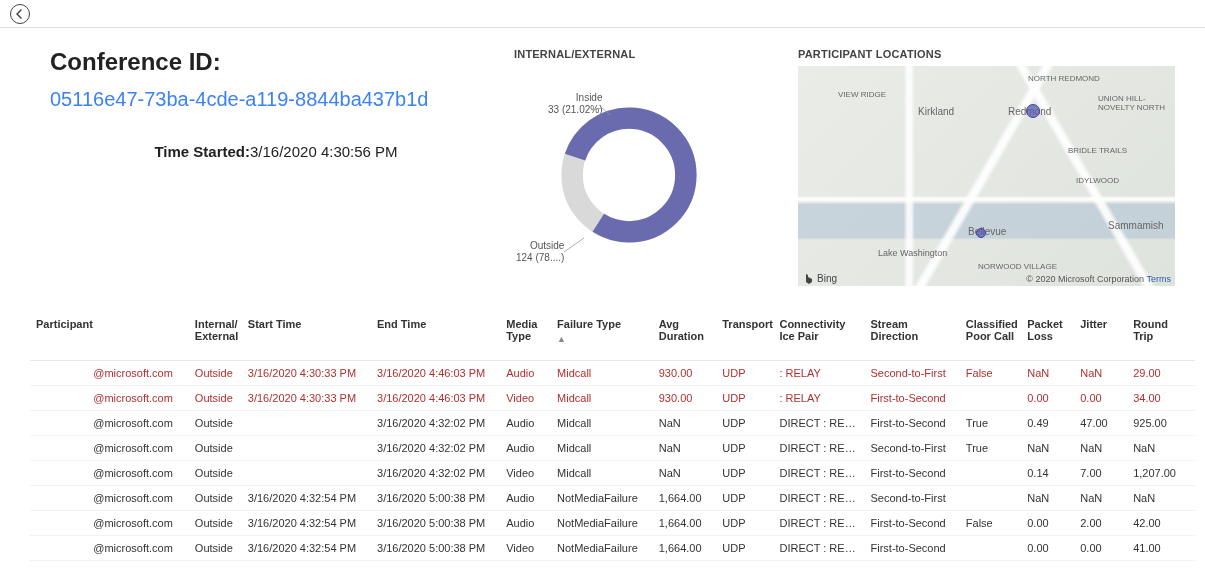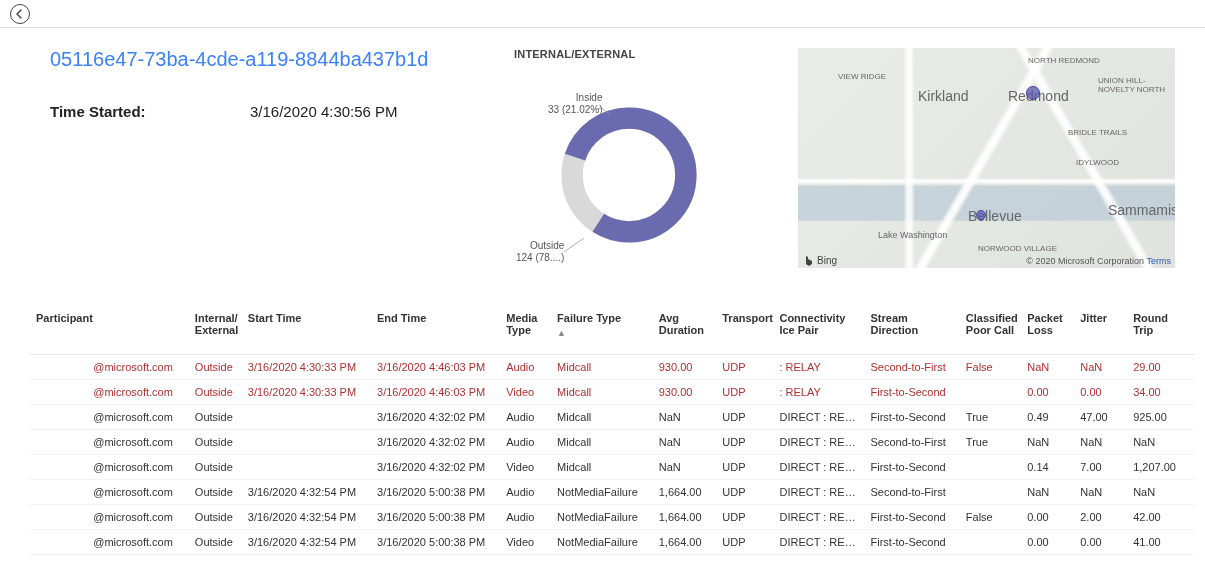--- a/index.html
+++ b/index.html
@@ -35,21 +35,21 @@
     color: #222;
     margin-bottom: 12px;
   }
   .conf-id {
     font-size: 20px;
     color: #3b82f6;
     margin-bottom: 24px;
     font-weight: 400;
   }
   .info-row { display: flex; margin-bottom: 10px; align-items: baseline; }
-  .info-key { width: 200px; font-size: 15px; font-weight: 700; color:#222;}
+  .info-key { width: 200px; font-size: 15px; font-weight: 700; color:#222;text-align:right;}
   .info-val { font-size: 15px; color:#222;margin-top:8px; }
   .chart-block { flex: 0 0 260px; }
   .sect-label { font-size: 11px; font-weight: 700; color:#444; margin-bottom:6px; letter-spacing:0.2px;}
   .donut-wrap { position: relative; width: 210px; height: 200px; margin-top:20px;}
   .donut { width: 150px; height: 150px; }
   .chart-lbl { position:absolute; font-size:10px; color:#555; line-height:1.2; text-align:left;}
   .chart-lbl.inside { top:12px; left:34px; text-align:right;}
   .chart-lbl.outside { top:160px; left:2px; text-align:right;}
   .map-block { flex: 1; }
   .map {
@@ -61,21 +61,21 @@
   .map::before{
     content:"";
     position:absolute; inset:0;
     background:
       linear-gradient(120deg, transparent 48%, rgba(255,255,255,0.9) 49%, rgba(255,255,255,0.9) 50%, transparent 51%),
       linear-gradient(60deg, transparent 68%, rgba(255,255,255,0.9) 69%, rgba(255,255,255,0.9) 70%, transparent 71%),
       linear-gradient(0deg, transparent 38%, rgba(255,255,255,0.85) 39%, rgba(255,255,255,0.85) 40%, transparent 41%),
       linear-gradient(90deg, transparent 28%, rgba(255,255,255,0.85) 29%, rgba(255,255,255,0.85) 30%, transparent 31%),
       linear-gradient(180deg, transparent 62%, rgba(170,190,210,0.5) 63%, rgba(170,190,210,0.5) 78%, transparent 79%);
   }
-  .map-city { position:absolute; font-size:14px; color:#666; }
+  .map-city { position:absolute; font-size:10px; color:#666; }
   .map-pin {
     position:absolute; width:14px; height:14px; border-radius:50%;
     background: rgba(90,90,176,0.75); border:1px solid #45459e;
   }
   .map-attrib { position:absolute; bottom:2px; left:6px; font-size:10px; color:#444; display:flex; align-items:center; gap:3px;}
   .map-copy { position:absolute; bottom:2px; right:4px; font-size:9px; color:#555;}
   .map-copy a{color:#2a5db0; text-decoration:none;}
 
   
   .grid {
@@ -127,20 +127,21 @@
   <div class="back-circle">
     <svg width="12" height="12" viewBox="0 0 12 12">
       <path d="M7 2 L3 6 L7 10" stroke="#444" stroke-width="1.5" fill="none" stroke-linecap="round" stroke-linejoin="round"></path>
     </svg>
   </div>
 </div>
 
 <div class="content-top">
 
   <div class="info-block">
+    <div class="conf-label">Conference ID:</div>
     <div class="conf-id">05116e47-73ba-4cde-a119-8844ba437b1d</div>
     <div class="info-row">
       <div class="info-key">Time Started:</div>
       <div class="info-val">3/16/2020 4:30:56 PM</div>
     </div>
   </div>
 
   <div class="chart-block">
     <div class="sect-label">INTERNAL/EXTERNAL</div>
     <div class="donut-wrap">
@@ -157,20 +158,21 @@
         <polyline points="50,172 60,165 70,158" stroke="#999" fill="none" stroke-width="0.8"></polyline>
       </svg>
       <div class="chart-lbl outside">
         <span>Outside</span><br>
         <span>124 (78....)</span>
       </div>
     </div>
   </div>
 
   <div class="map-block">
+    <div class="sect-label">PARTICIPANT LOCATIONS</div>
     <div class="map">
       <span class="map-city" style="top:24px; left:40px; font-size:8px;">VIEW RIDGE</span>
       <span class="map-city" style="top:40px; left:120px;">Kirkland</span>
       <span class="map-city" style="top:40px; left:210px;">Redmond</span>
       <span class="map-city" style="top:160px; left:170px;">Bellevue</span>
       <span class="map-city" style="top:154px; left:310px;">Sammamish</span>
       <span class="map-city" style="top:182px; left:80px; font-size:9px;">Lake Washington</span>
       <span class="map-city" style="top:80px; left:270px; font-size:8px;">BRIDLE TRAILS</span>
       <span class="map-city" style="top:110px; left:278px; font-size:8px;">IDYLWOOD</span>
       <span class="map-city" style="top:196px; left:180px; font-size:8px;">NORWOOD VILLAGE</span>

